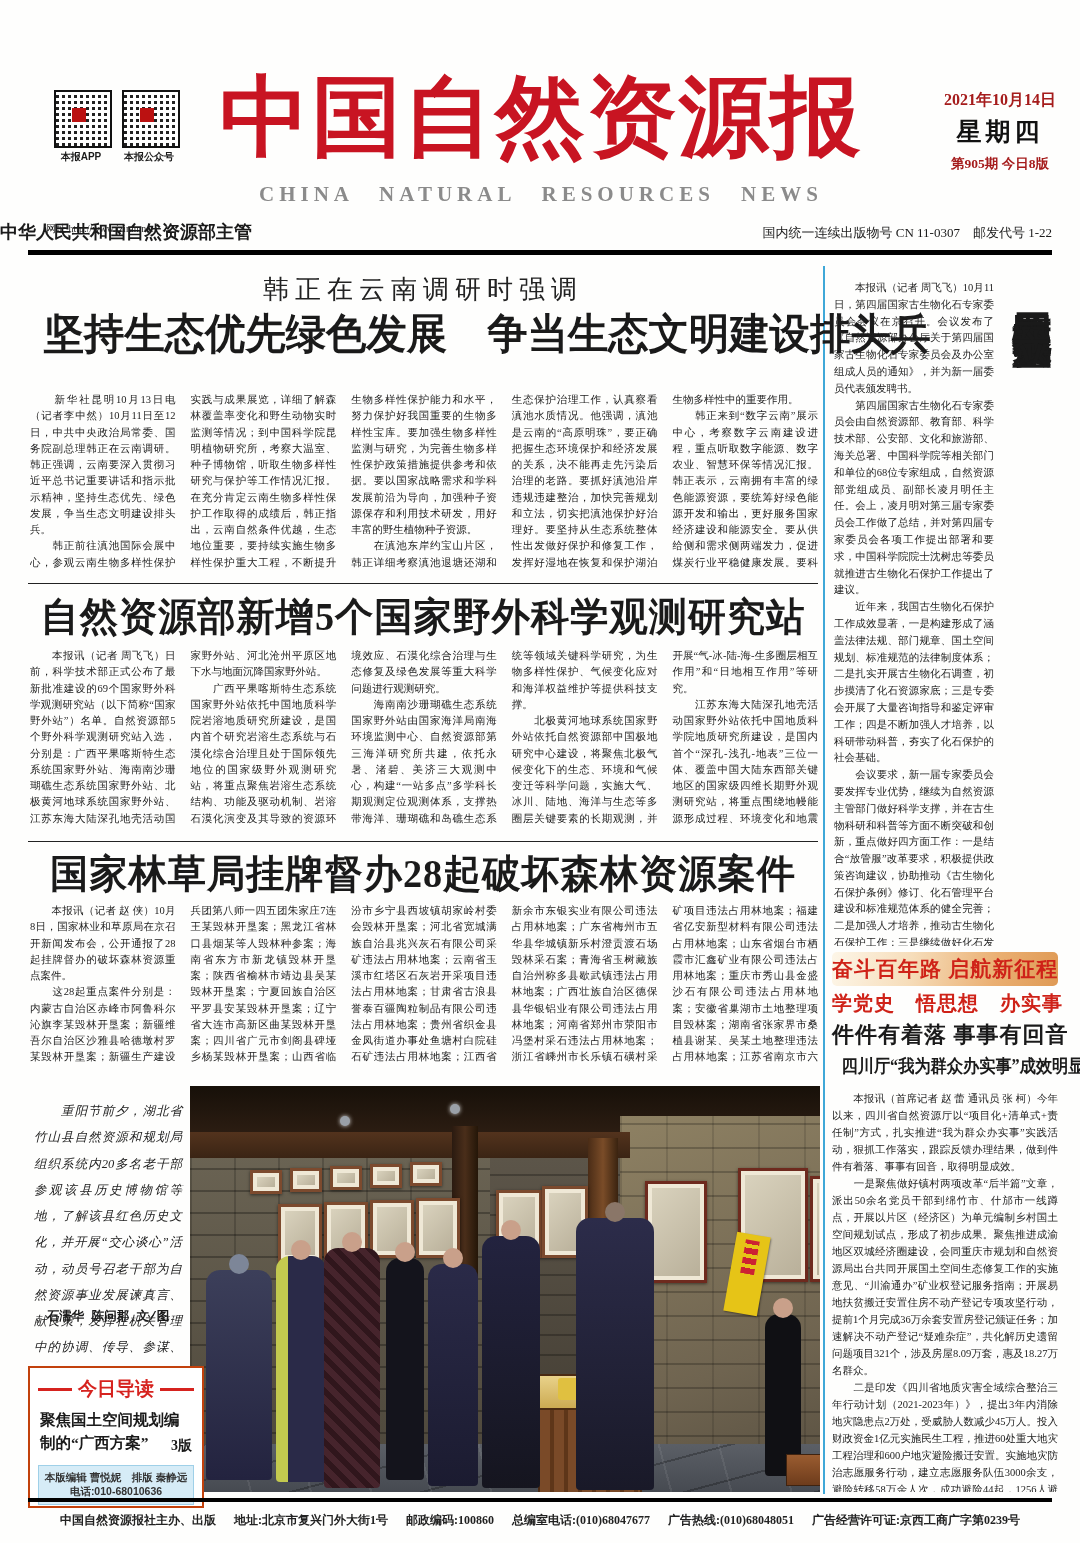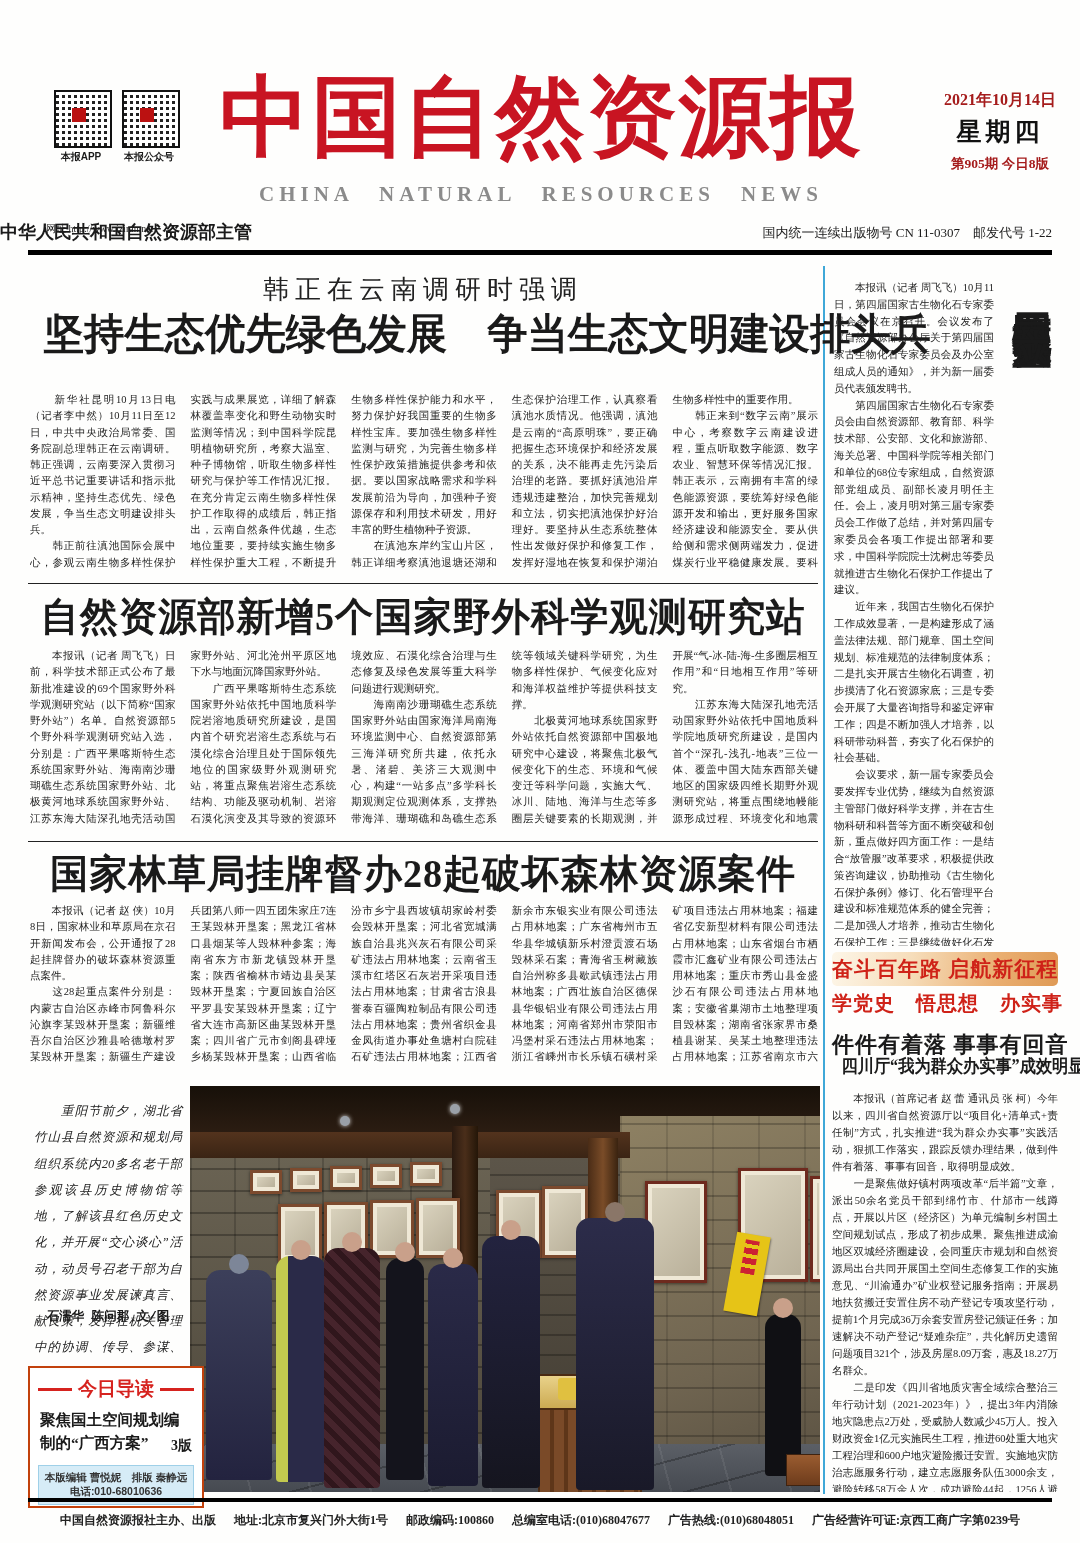--- a/index.html
+++ b/index.html
@@ -52,21 +52,21 @@
       font-size:39px;font-weight:900;letter-spacing:1px;line-height:60px;text-align:justify;
       font-family:"Liberation Serif","DejaVu Serif",serif;overflow:hidden;}
   
   .banner1{left:832px;top:952px;width:226px;height:34px;border-radius:5px;
       background:linear-gradient(100deg,#fdf6e8 0%,#f6ddba 35%,#eaaf72 72%,#df9a55 100%);
       text-align:center;line-height:34px;font-size:21px;font-weight:900;color:#cf2218;
       letter-spacing:1px;white-space:nowrap;}
   .banner2{left:832px;top:990px;width:226px;text-align:center;font-size:20px;font-weight:900;
       color:#cf2218;letter-spacing:1px;white-space:nowrap;}
   .campkicker{left:832px;top:1020px;width:226px;text-align:center;font-size:22px;font-weight:900;
-      letter-spacing:1px;white-space:nowrap;margin-top:10px;}
+      letter-spacing:1px;white-space:nowrap;}
   .campheadline{left:830px;top:1054px;width:230px;text-align:center;font-size:18px;font-weight:900;
       white-space:nowrap;transform:scaleX(.9);}
   .campbody{left:832px;top:1090px;width:226px;height:402px;font-size:10.5px;line-height:1.62;
       text-align:justify;white-space:pre-line;overflow:hidden;color:#222;}
   
   .caption{left:34px;top:1098px;width:148px;font-size:12.5px;line-height:2.1;text-align:justify;
       white-space:pre-line;font-style:italic;color:#222;}
   .credit{left:34px;top:1308px;width:148px;font-size:12.5px;font-weight:bold;text-align:center;font-family:Liberation Mono, monospace;}
   .photo{left:190px;top:1086px;width:630px;height:406px;background:#2b241c;overflow:hidden;}
   .photo div{position:absolute;}

